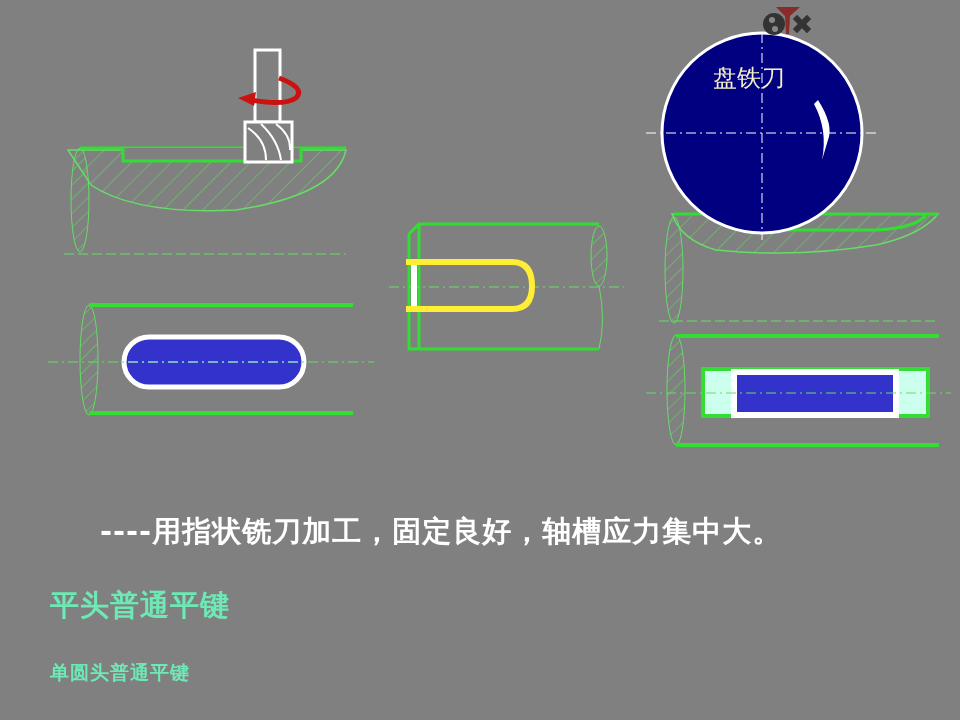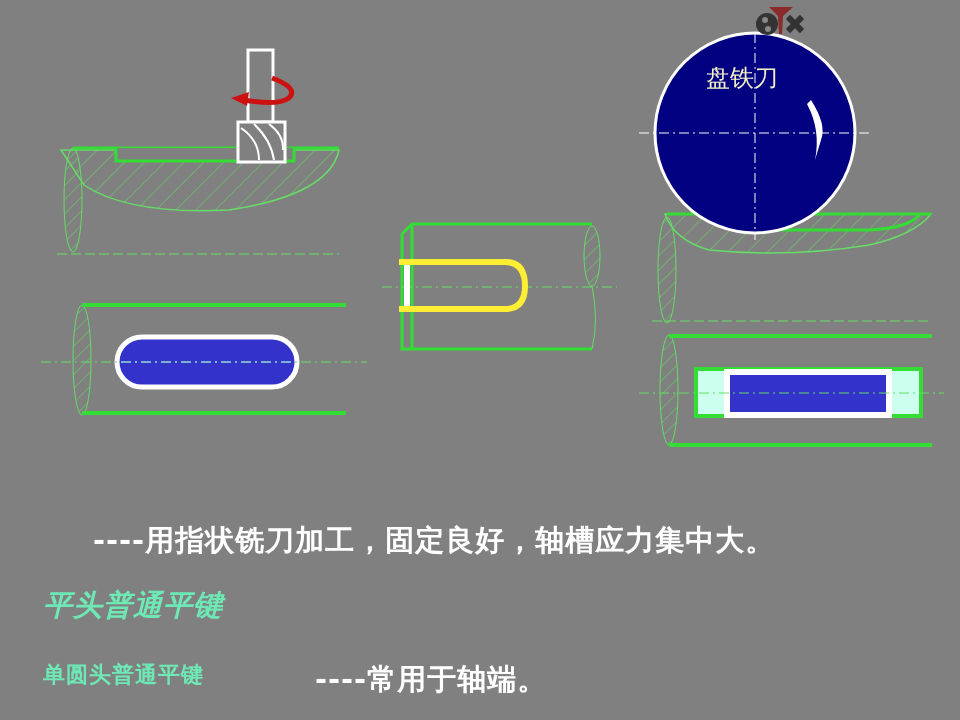--- a/index.html
+++ b/index.html
@@ -1,18 +1,18 @@
 <!DOCTYPE html>
 <html><head>
   <meta charset="utf-8">
   <style>
     html, body { margin:0; padding:0; }
     body { width:960px; height:720px; background:#808080; position:relative; overflow:hidden;
            font-family:"DejaVu Sans", "Liberation Sans", sans-serif; }
-    #stage { position:absolute; left:9px; top:0; width:804px; height:720px; }
+    #stage { position:absolute; left:16px; top:0; width:804px; height:720px; }
     .txt { position:absolute; font-weight:bold; white-space:nowrap; letter-spacing:1px; }
     .green { color:#6ee8b4; }
     .white { color:#ffffff; }
     .logo { position:absolute; right:6px; top:4px; }
   </style>
 </head>
 <body>
 
 <div id="stage">
   <svg width="960" height="720" viewBox="0 0 960 720" xmlns="http://www.w3.org/2000/svg">
@@ -98,19 +98,18 @@
       <circle cx="13" cy="25" r="3" fill="#888"></circle>
       <path d="M14 3 L38 3 L28 12 L27 30 L24 30 L23 12 Z" fill="#8a2a2a"></path>
       <g transform="translate(40,20)">
         <rect x="-10" y="-3" width="20" height="6" fill="#333" transform="rotate(45)"></rect>
         <rect x="-10" y="-3" width="20" height="6" fill="#333" transform="rotate(-45)"></rect>
       </g>
     </svg>
   </div>
 
   
-  <div class="txt white" style="left:84px; top:512px; font-size:29px;margin-top:9px;">----用指状铣刀加工，固定良好，轴槽应力集中大。</div>
+  <div class="txt white" style="left:84px; top:512px; font-size:29px;">----用指状铣刀加工，固定良好，轴槽应力集中大。</div>
 
-  <div class="txt green" style="left:34px; top:586px; font-size:29px;font-style:italic;">平头普通平键</div>
+  <div class="txt green" style="left:34px; top:586px; font-size:29px;">平头普通平键</div>
 
-  <div class="txt green" style="left:34px; top:660px; font-size:22px;">单圆头普通平键</div>
-  <div class="txt white" style="left:306px; top:660px; font-size:29px;">----常用于轴端。</div>
+  <div class="txt green" style="left:34px; top:660px; font-size:19px;">单圆头普通平键</div>
 </div>
 
 </body></html>

